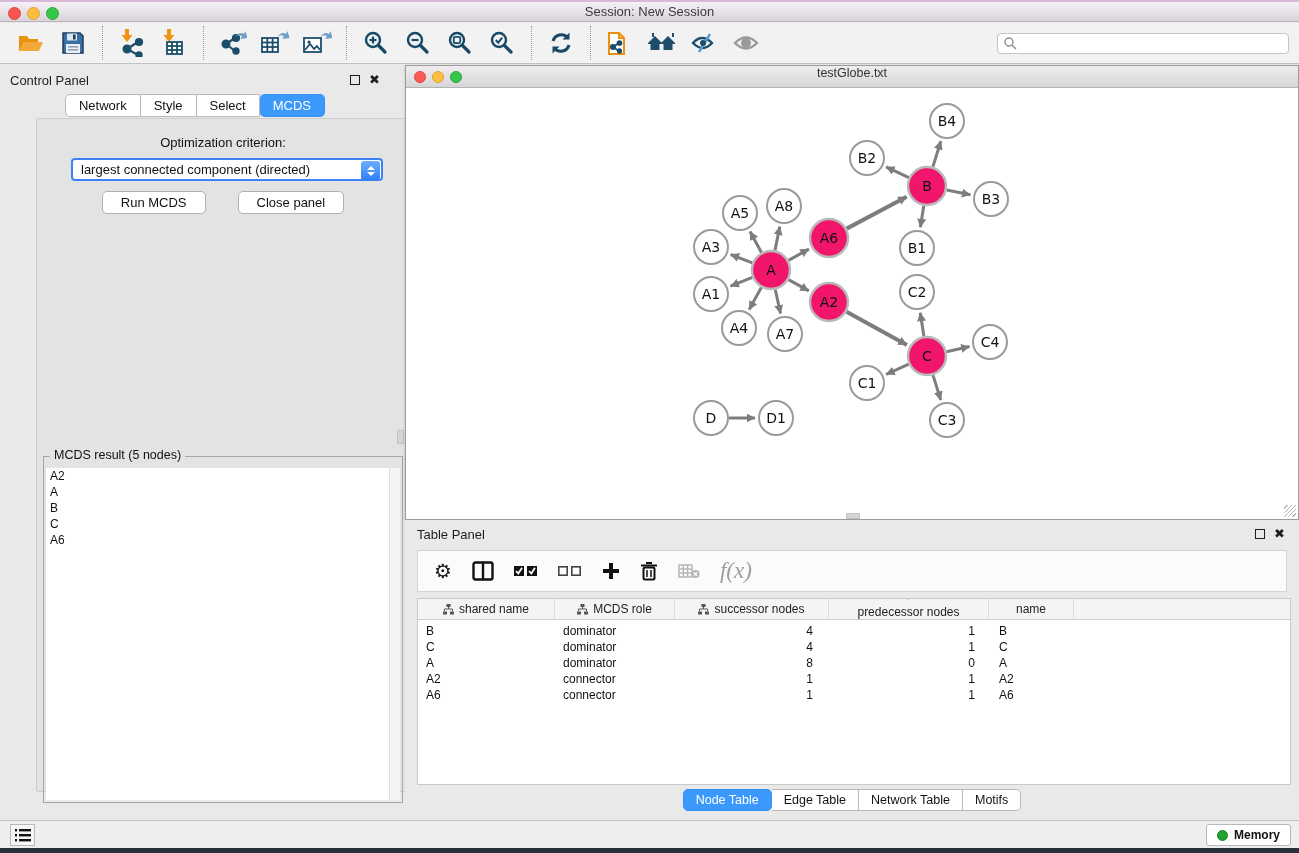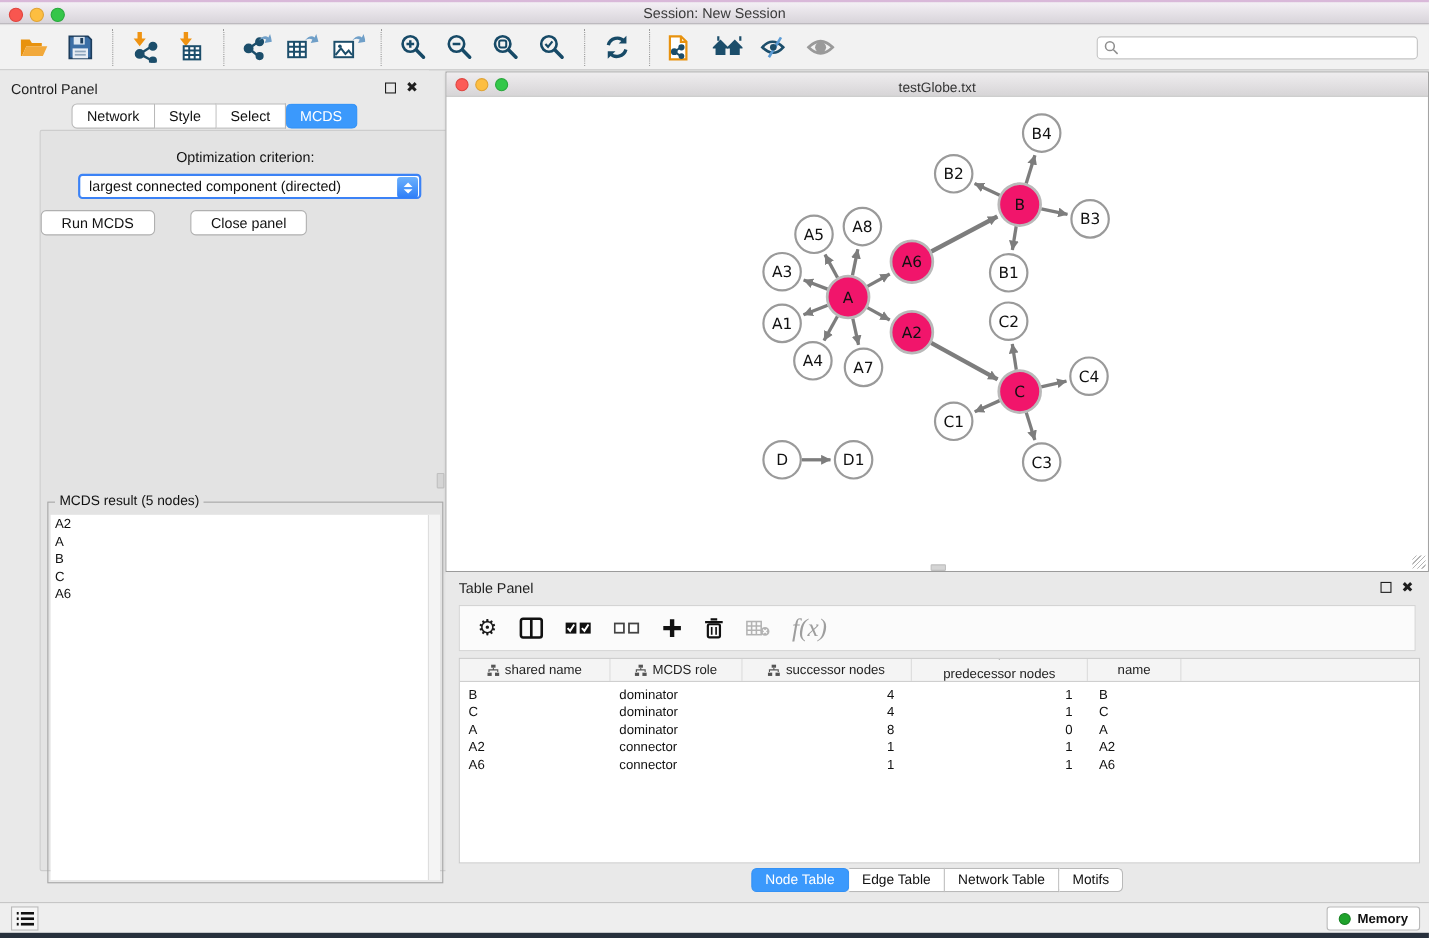--- a/index.html
+++ b/index.html
@@ -43,35 +43,35 @@
 
   .cp-body { position:absolute; left:8px; top:54px; width:374px; height:674px; background:#e3e3e3;
     border:1px solid #cdcdcd; border-radius:2px;margin-left:28px; }
   .opt-label { position:absolute; top:16px; width:100%; text-align:center; font-size:13px; color:#111; }
   .combo { position:absolute; left:34px; right:26px; top:39px; height:23px; background:#fff;
     border:2px solid #3b82f6; border-radius:4px; display:flex; align-items:center; font-size:13px; color:#111; padding-left:8px; }
   .combo-stepper { position:absolute; right:1px; top:1px; width:19px; height:19px; border-radius:3px;
     background:linear-gradient(#6cb1fc,#2e7ef8); display:flex; flex-direction:column; align-items:center; justify-content:center; gap:2px; }
   .chev-up { width:0; height:0; border-left:4px solid transparent; border-right:4px solid transparent; border-bottom:4px solid #fff; }
   .chev-dn { width:0; height:0; border-left:4px solid transparent; border-right:4px solid transparent; border-top:4px solid #fff; }
-  .cp-buttons { position:absolute; top:72px; width:100%; display:flex; justify-content:flex-start; gap:32px; }
+  .cp-buttons { position:absolute; top:72px; width:100%; display:flex; justify-content:center; gap:32px; }
   .btn { background:#fff; border:1px solid #b0b0b0; border-radius:5px; padding:3px 18px; font-size:13px; color:#111; }
 
   .groupbox { position:absolute; left:6px; right:6px; top:337px; height:347px; border:1px solid #a6a6a6; }
   .legend { position:absolute; top:-9px; left:6px; background:#e3e3e3; padding:0 4px; font-size:12.5px; color:#111; }
   .result-list { position:absolute; left:2px; right:2px; top:11px; bottom:2px; background:#fff; overflow:hidden; }
   .result-item { font-size:12px; color:#111; line-height:16px; padding-left:4px; }
   .result-list .track { position:absolute; right:0; top:0; bottom:0; width:11px; background:#f4f4f4; border-left:1px solid #dedede; }
 
   
   .net-window { position:absolute; left:405px; top:65px; width:894px; height:455px; background:#fff;
     border:1px solid #9b9b9b; box-shadow:0 1px 3px rgba(0,0,0,0.15); }
   .net-titlebar { position:absolute; left:0; top:0; width:100%; height:22px;
     background:linear-gradient(#efedef,#d7d5d7); border-bottom:1px solid #b3b3b3;
-    display:flex; align-items:flex-end; justify-content:center; font-size:12.5px; color:#333; }
+    display:flex; align-items:flex-start; justify-content:center; font-size:12.5px; color:#333; }
   .net-lights { position:absolute; left:8px; top:5px; display:flex; gap:6px; }
   .net-light { width:12px; height:12px; border-radius:50%; }
   .net-canvas { position:absolute; left:0; top:22px; right:0; bottom:0; background:#fff; }
   .node-label { font-family:"DejaVu Sans",sans-serif; font-size:14px; fill:#111; }
   .resize-grip { position:absolute; right:2px; bottom:2px; width:12px; height:12px;
     background:repeating-linear-gradient(135deg, transparent 0 2px, #b5b5b5 2px 3px); }
   .split-handle-v { position:absolute; left:397px; top:430px; width:7px; height:14px; background:#d5d5d5; border:1px solid #c0c0c0; border-radius:1px; }
   .split-handle-h { position:absolute; left:846px; top:513px; width:14px; height:6px; background:#d5d5d5; border:1px solid #c0c0c0; border-radius:1px; }
 
   

